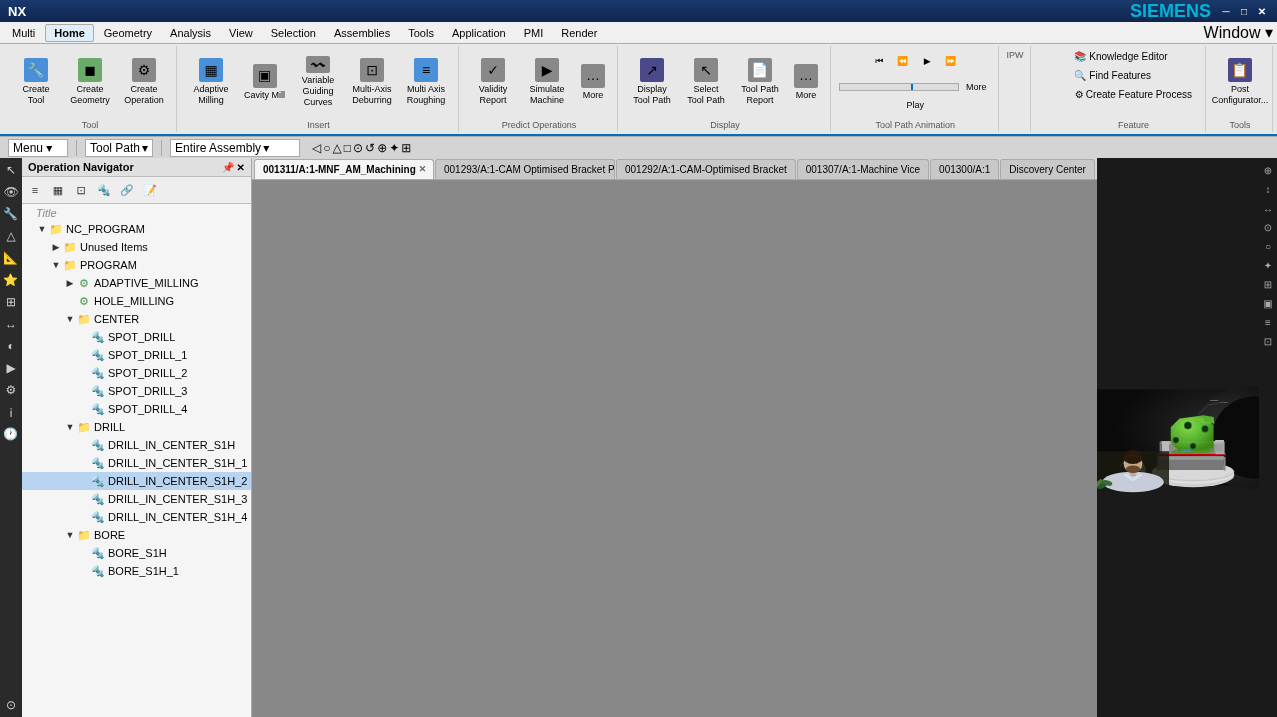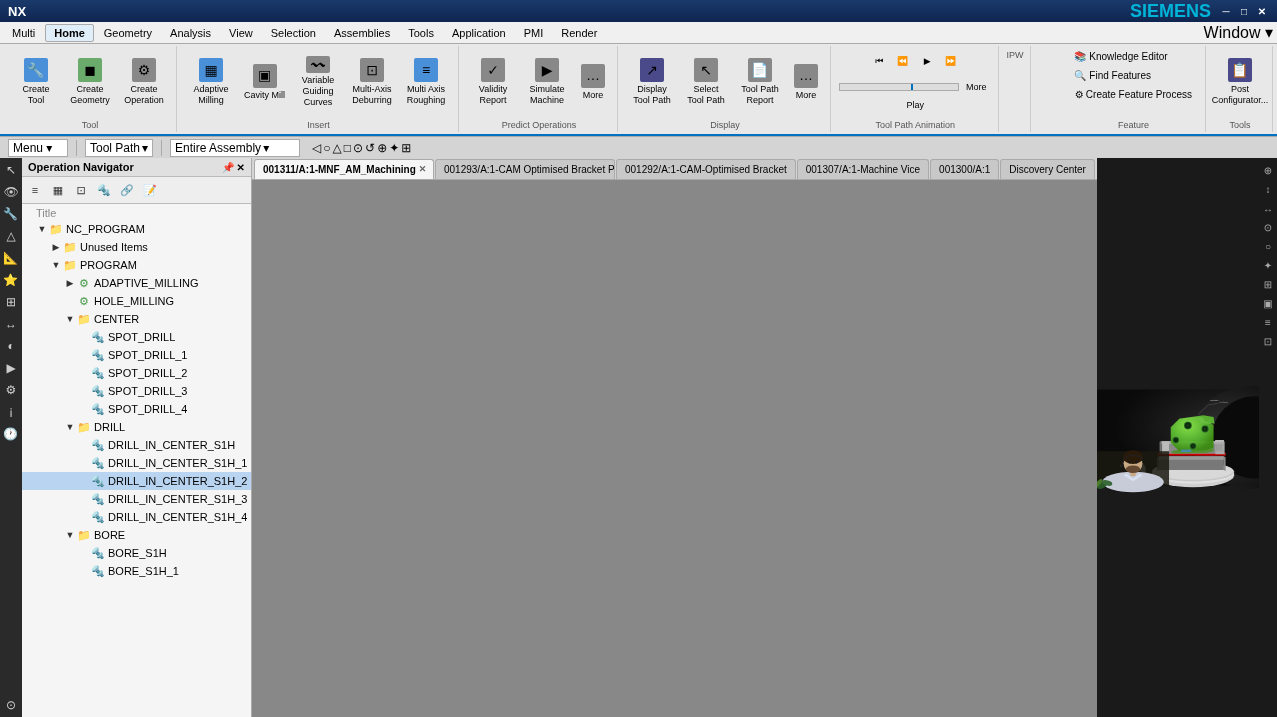--- a/index.html
+++ b/index.html
@@ -536,21 +536,21 @@
       <div class="nav-tool-btn">▦</div>
       <div class="nav-tool-btn">⊡</div>
       <div class="nav-tool-btn">🔩</div>
       <div class="nav-tool-btn">🔗</div>
       <div class="nav-tool-btn">📝</div>
     </div>
     <div id="nav-tree">
 
       <div class="tree-item">
         <span class="tree-indent"></span>
-        <span class="tree-label" style="color:#888; ">Title</span>
+        <span class="tree-label" style="color:#888; font-style:italic;">Title</span>
       </div>
 
       <div class="tree-item">
         <span class="tree-indent"></span>
         <span class="tree-toggle">▼</span>
         <span class="tree-icon" style="color:#e8a020;">📁</span>
         <span class="tree-label">NC_PROGRAM</span>
       </div>
 
       <div class="tree-item">

